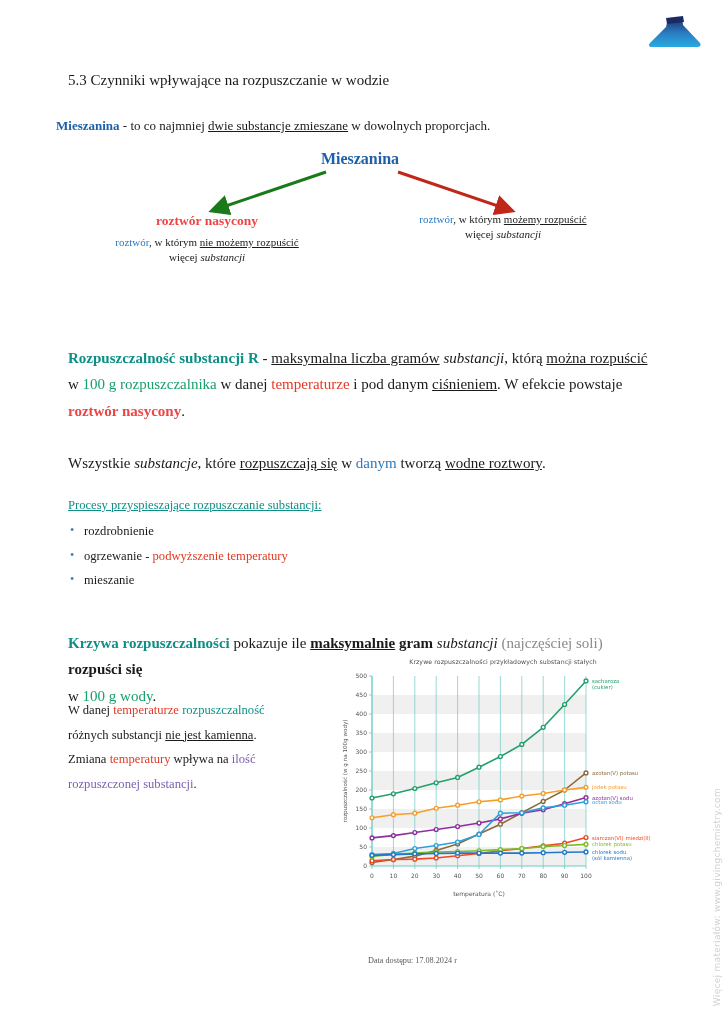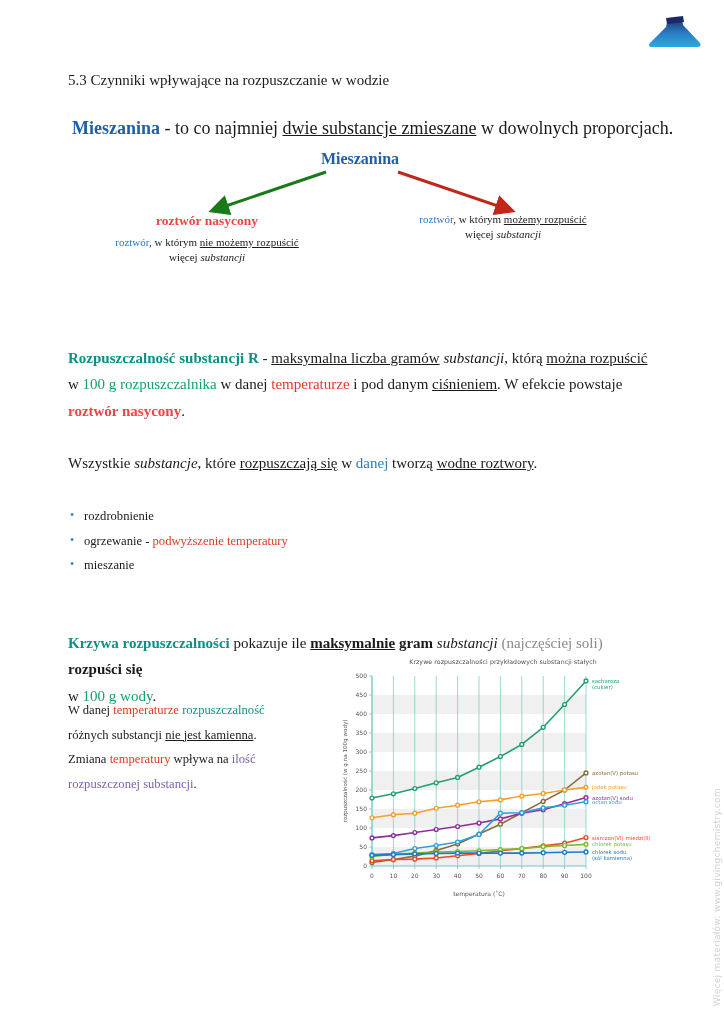--- a/index.html
+++ b/index.html
@@ -25,21 +25,21 @@
   .teal   { color:#0d8f85; }
   .green  { color:#ef4444; }
   .green2 { color:#17a06b; }
   .red    { color:#e03a25; }
   .blue   { color:#2b7bc0; }
   .purple { color:#7a5fae; }
   .grey   { color:#8a8a8a; }
   .navy   { color:#1f5fa8; }
 
   #heading       { position:absolute; left:68px; top:72px;  font-size:15px; }
-  #mieszanina-def{ position:absolute; left:72px; top:118px; font-size:18px; }
+  #mieszanina-def{ position:absolute; left:56px; top:118px; font-size:13px; }
 
   
   #diagram { position:absolute; left:68px; top:150px; width:584px; height:120px; }
   .diag-title { position:absolute; left:0; right:0; top:0; text-align:center;
                 font-size:16px; font-weight:bold; color:#1f5fa8; }
   .diag-svg { position:absolute; left:0; top:18px; width:584px; height:52px; }
   .branch { position:absolute; top:62px; width:250px; text-align:center; font-size:11px; line-height:1.35; }
   .branch-l { left:14px; } .branch-r { left:310px; }
   .branch-title { font-size:13.5px; font-weight:bold; display:block; margin-bottom:5px; }
 
@@ -117,24 +117,25 @@
     <span class="blue">roztwór</span><span>, w którym </span><span class="u">możemy rozpuścić</span><br>
     <span>więcej </span><span class="i">substancji</span>
   </div>
 </div>
 
 <p class="body" id="rozp-def">
   <span class="b teal">Rozpuszczalność substancji R</span><span> - </span><span class="u">maksymalna liczba gramów</span><span> </span><span class="i">substancji</span><span>, którą </span><span class="u">można rozpuścić</span><span> w </span><span class="green2">100 g rozpuszczalnika</span><span> w danej </span><span class="red">temperaturze</span><span> i pod danym </span><span class="u">ciśnieniem</span><span>. W efekcie powstaje </span><span class="b green">roztwór nasycony</span><span>.</span>
 </p>
 
 <p class="body" id="wszystkie">
-  <span>Wszystkie </span><span class="i">substancje</span><span>, które </span><span class="u">rozpuszczają się</span><span> w </span><span class="blue">danej</span><span> tworzą </span><span class="u">wodne roztwory</span><span>.</span>
+  <span>Wszystkie </span><span class="i">substancje</span><span>, które </span><span class="u">rozpuszczają się</span><span> w </span><span class="blue">danym</span><span> tworzą </span><span class="u">wodne roztwory</span><span>.</span>
 </p>
 
 <div id="procesy">
+  <div class="hdr u teal">Procesy przyspieszające rozpuszczanie substancji:</div>
   <ul class="bullets">
     <li>
       <span class="dot">•</span>
       <span>rozdrobnienie</span><span class="red"></span>
     </li>
     <li>
       <span class="dot">•</span>
       <span>ogrzewanie - </span><span class="red">podwyższenie temperatury</span>
     </li>
     <li>
@@ -326,15 +327,16 @@
       <circle cx="183.79999999999998" cy="183.07999999999998" r="1.9" fill="#ffffff" stroke="#1f78c8" stroke-width="1.4"></circle>
       <circle cx="205.20000000000002" cy="182.7" r="1.9" fill="#ffffff" stroke="#1f78c8" stroke-width="1.4"></circle>
       <circle cx="226.6" cy="182.32" r="1.9" fill="#ffffff" stroke="#1f78c8" stroke-width="1.4"></circle>
       <circle cx="248" cy="181.94" r="1.9" fill="#ffffff" stroke="#1f78c8" stroke-width="1.4"></circle>
       <text x="254" y="183.94" font-size="5.4" font-family="&quot;DejaVu Sans&quot;, sans-serif" fill="#1f78c8">chlorek sodu</text>
       <text x="254" y="189.94" font-size="5.4" font-family="&quot;DejaVu Sans&quot;, sans-serif" fill="#1f78c8">(sól kamienna)</text>
     </svg>
 </div>
 
 <div id="source">
+  <div>Data dostępu: 17.08.2024 r</div>
 </div>
 
 <div id="watermark">Więcej materiałów: www.givingchemistry.com</div>
 
 </body></html>

